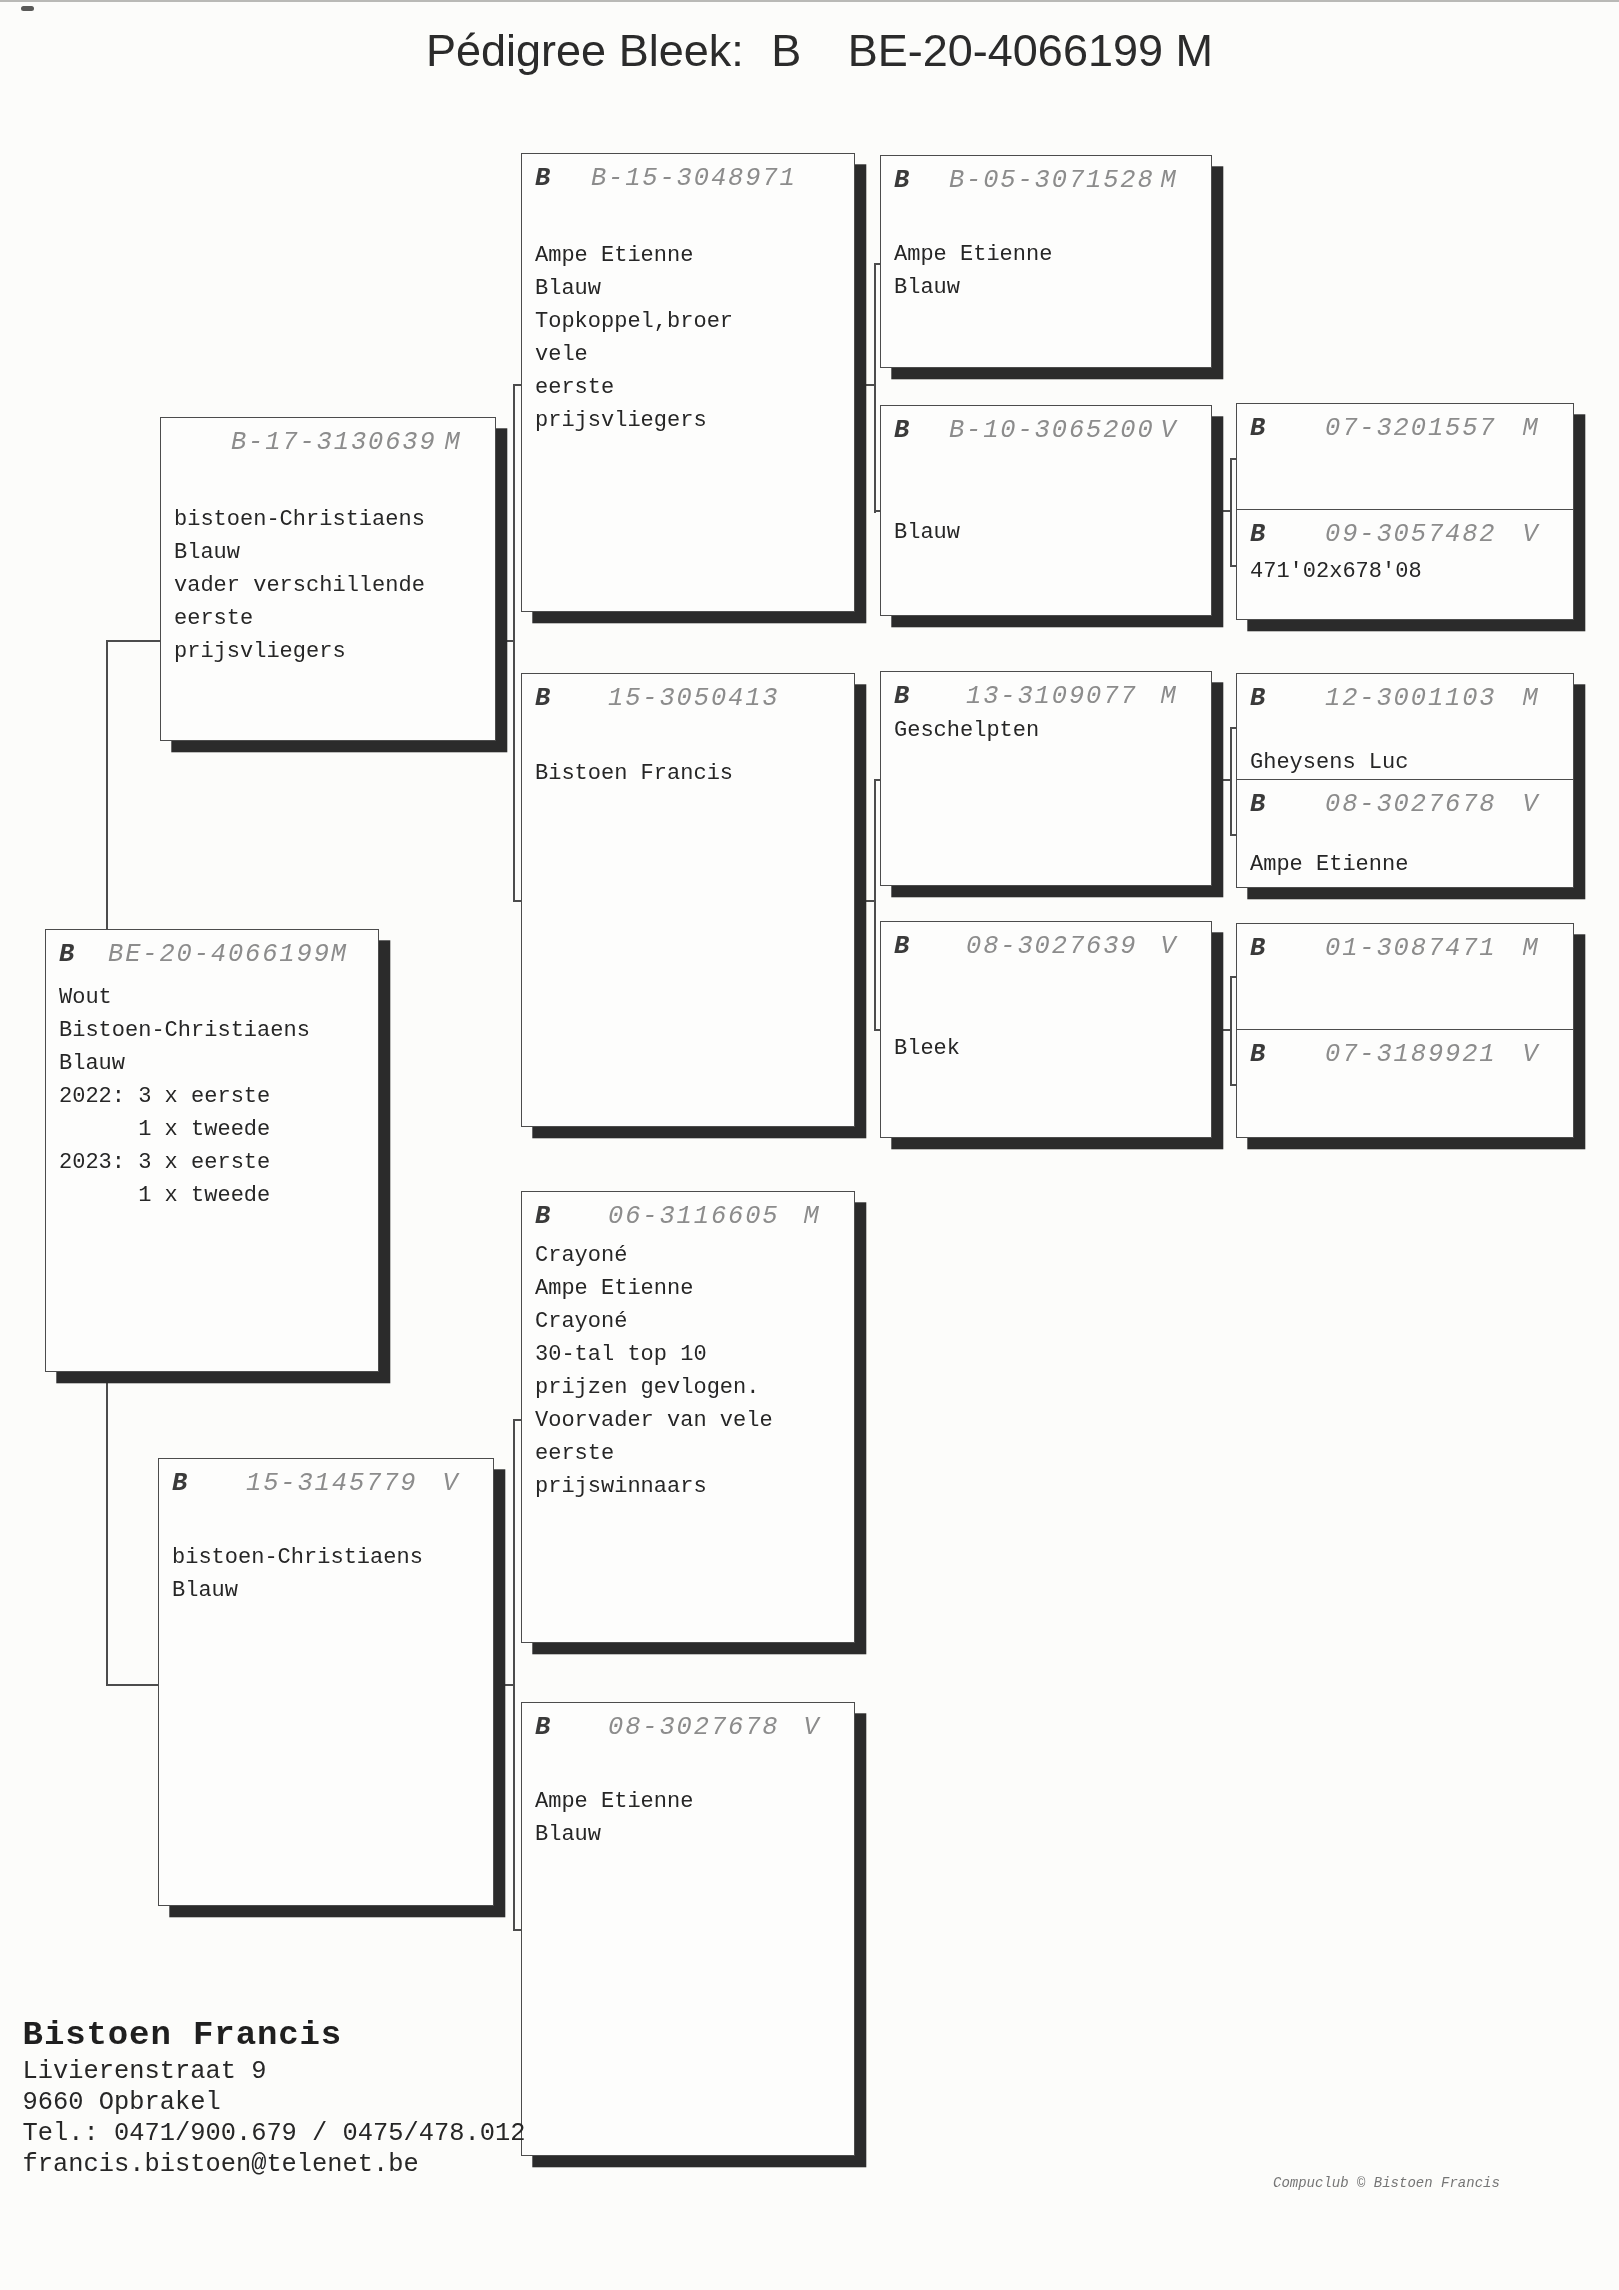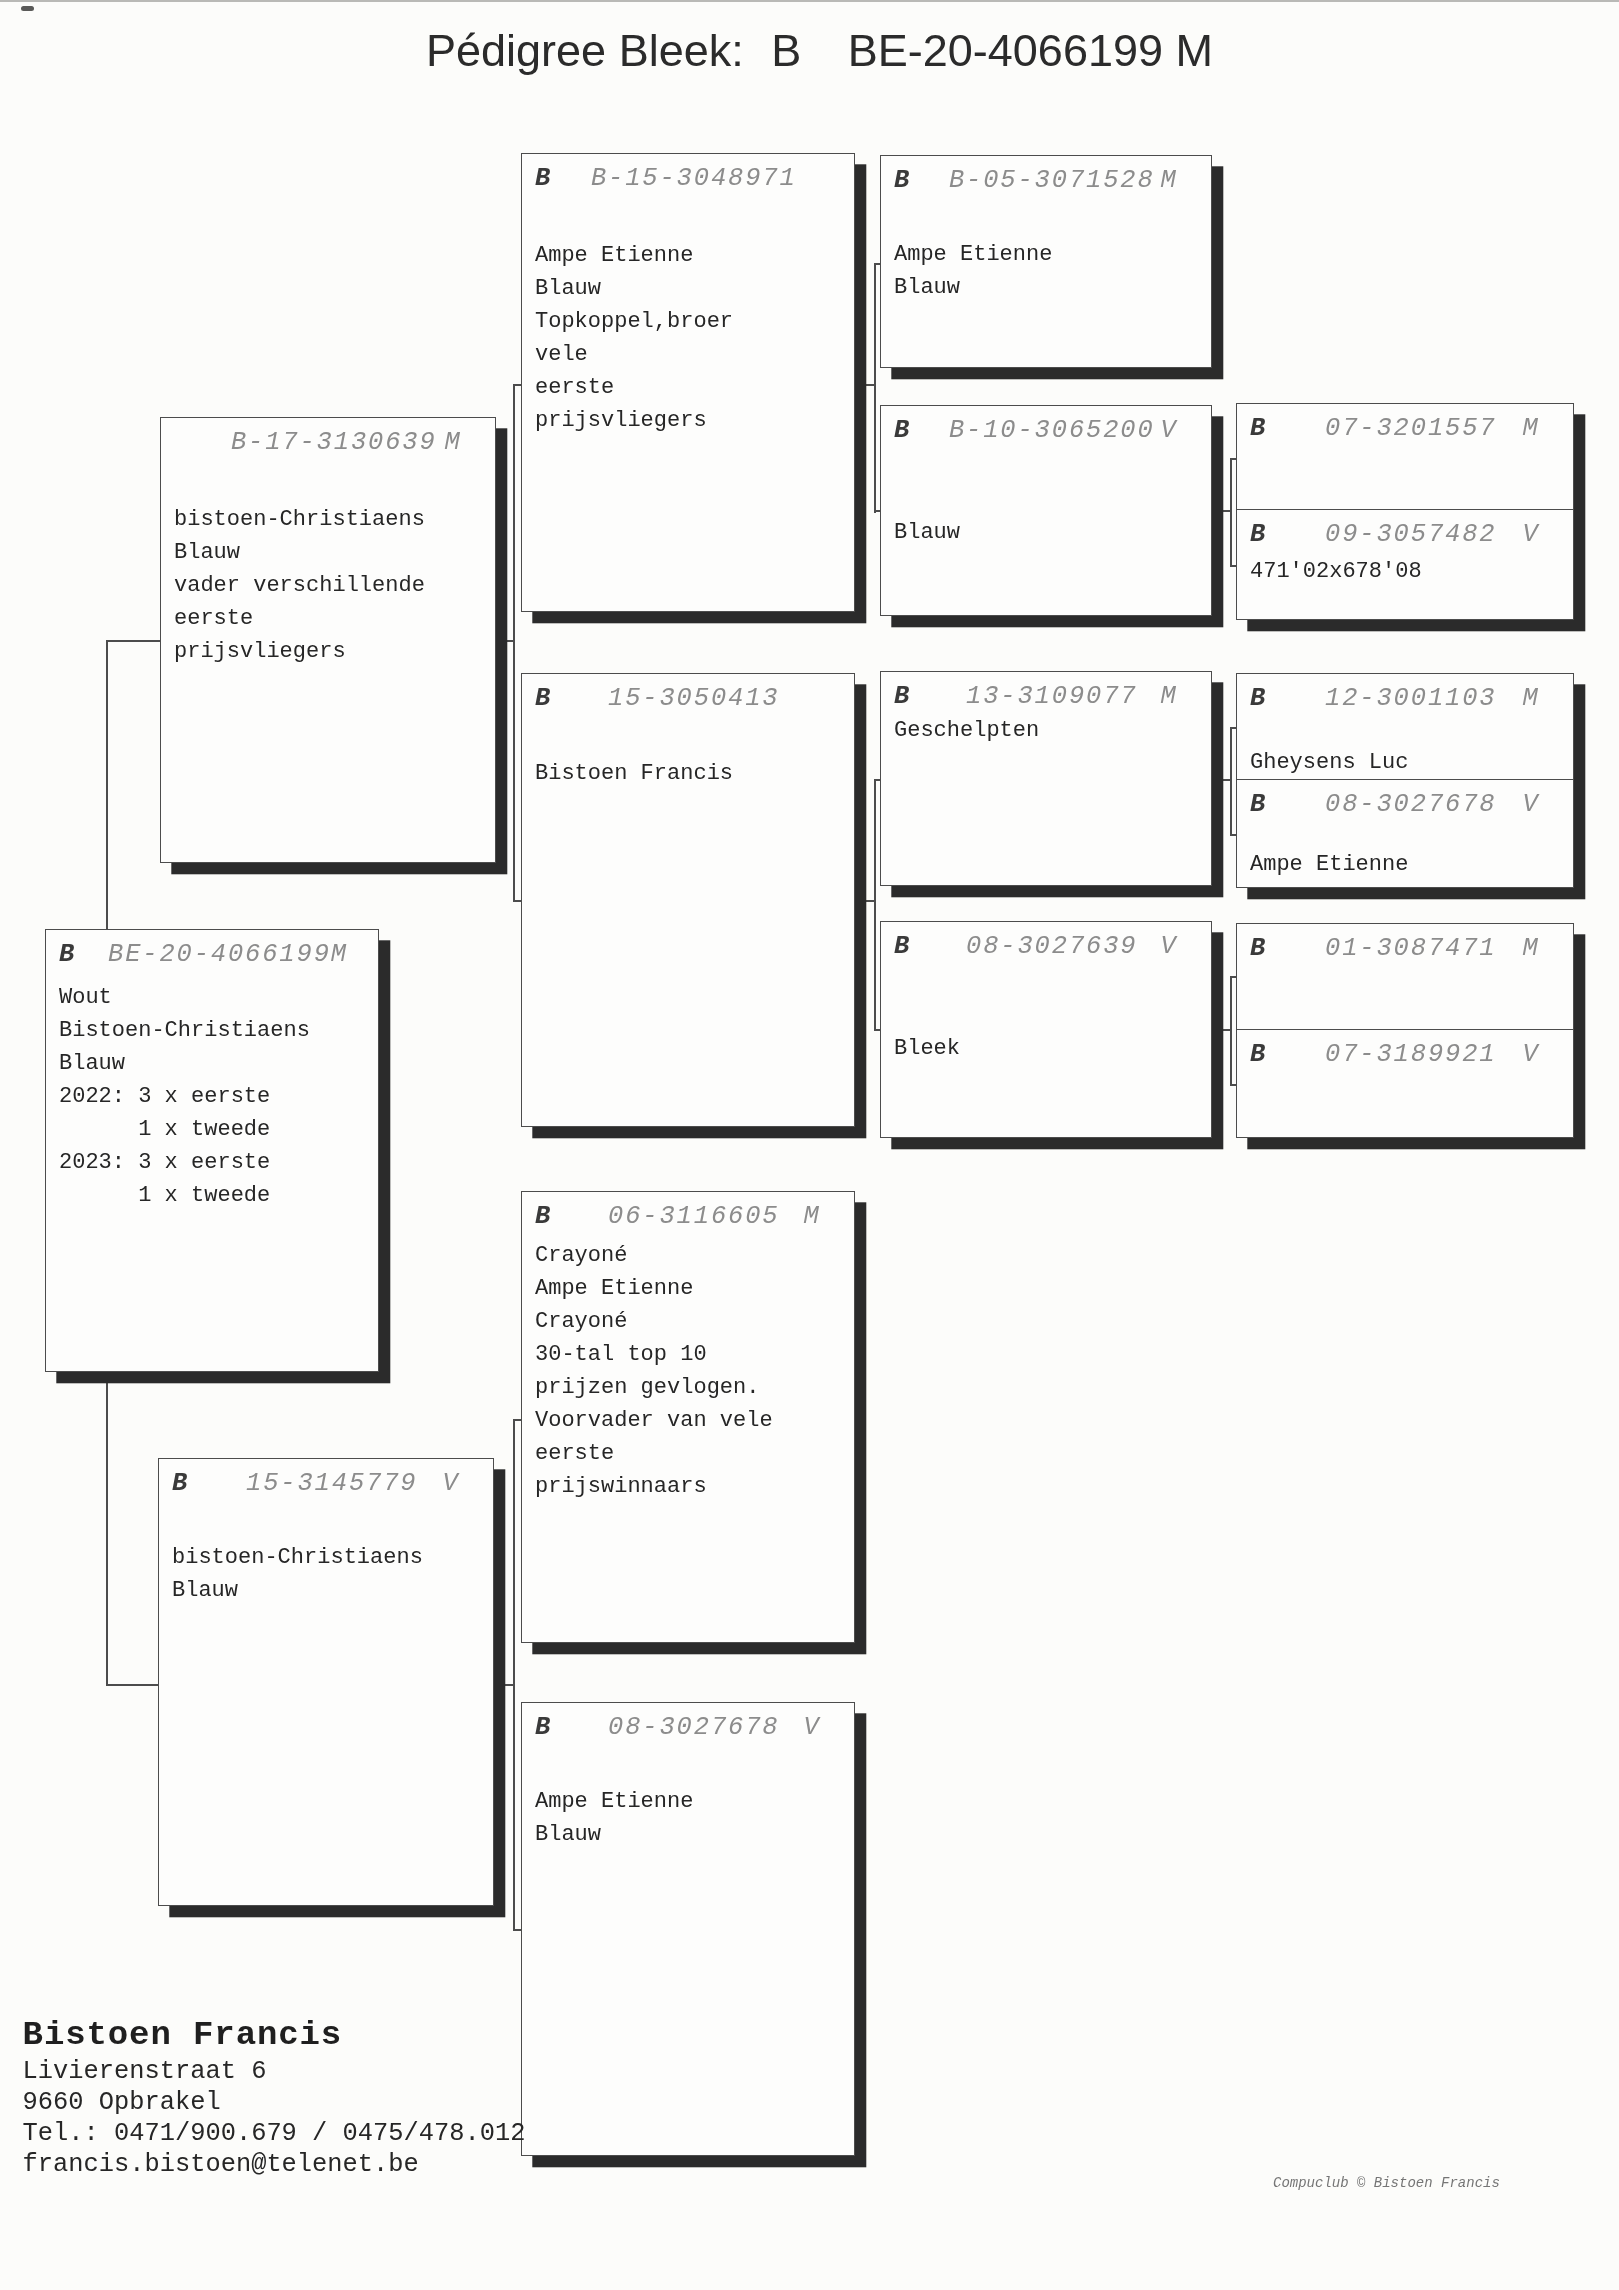--- a/index.html
+++ b/index.html
@@ -104,21 +104,21 @@
     </div>
     <div class="body" style="margin-top:9px;">Wout
 Bistoen-Christiaens
 Blauw
 2022: 3 x eerste
       1 x tweede
 2023: 3 x eerste
       1 x tweede</div>
   </div>
 
-  <div class="pbox" style="left:160px;top:417px;width:336px;height:446px;">
+  <div class="pbox" style="left:160px;top:417px;width:336px;height:324px;">
     <div class="hdr">
       <span class="band"></span>
       <span class="ring">B-17-3130639</span>
       <span class="sex">M</span>
     </div>
     <div class="body" style="margin-top:43px;">bistoen-Christiaens
 Blauw
 vader verschillende
 eerste
 prijsvliegers</div>
@@ -272,21 +272,21 @@
         <span class="band">B</span>
         <span class="ring">07-3189921</span>
         <span class="sex">V</span>
       </div>
       <div class="body"></div>
     </div>
   </div>
 
   <div id="breeder">
     <div class="bname">Bistoen Francis</div>
-    <div class="bline">Livierenstraat 6</div>
+    <div class="bline">Livierenstraat 9</div>
     <div class="bline">9660  Opbrakel</div>
     <div class="bline">Tel.: 0471/900.679 / 0475/478.012</div>
     <div class="bline">francis.bistoen@telenet.be</div>
   </div>
 
   <div id="credit">Compuclub © Bistoen Francis</div>
 
 </div>
 
 

